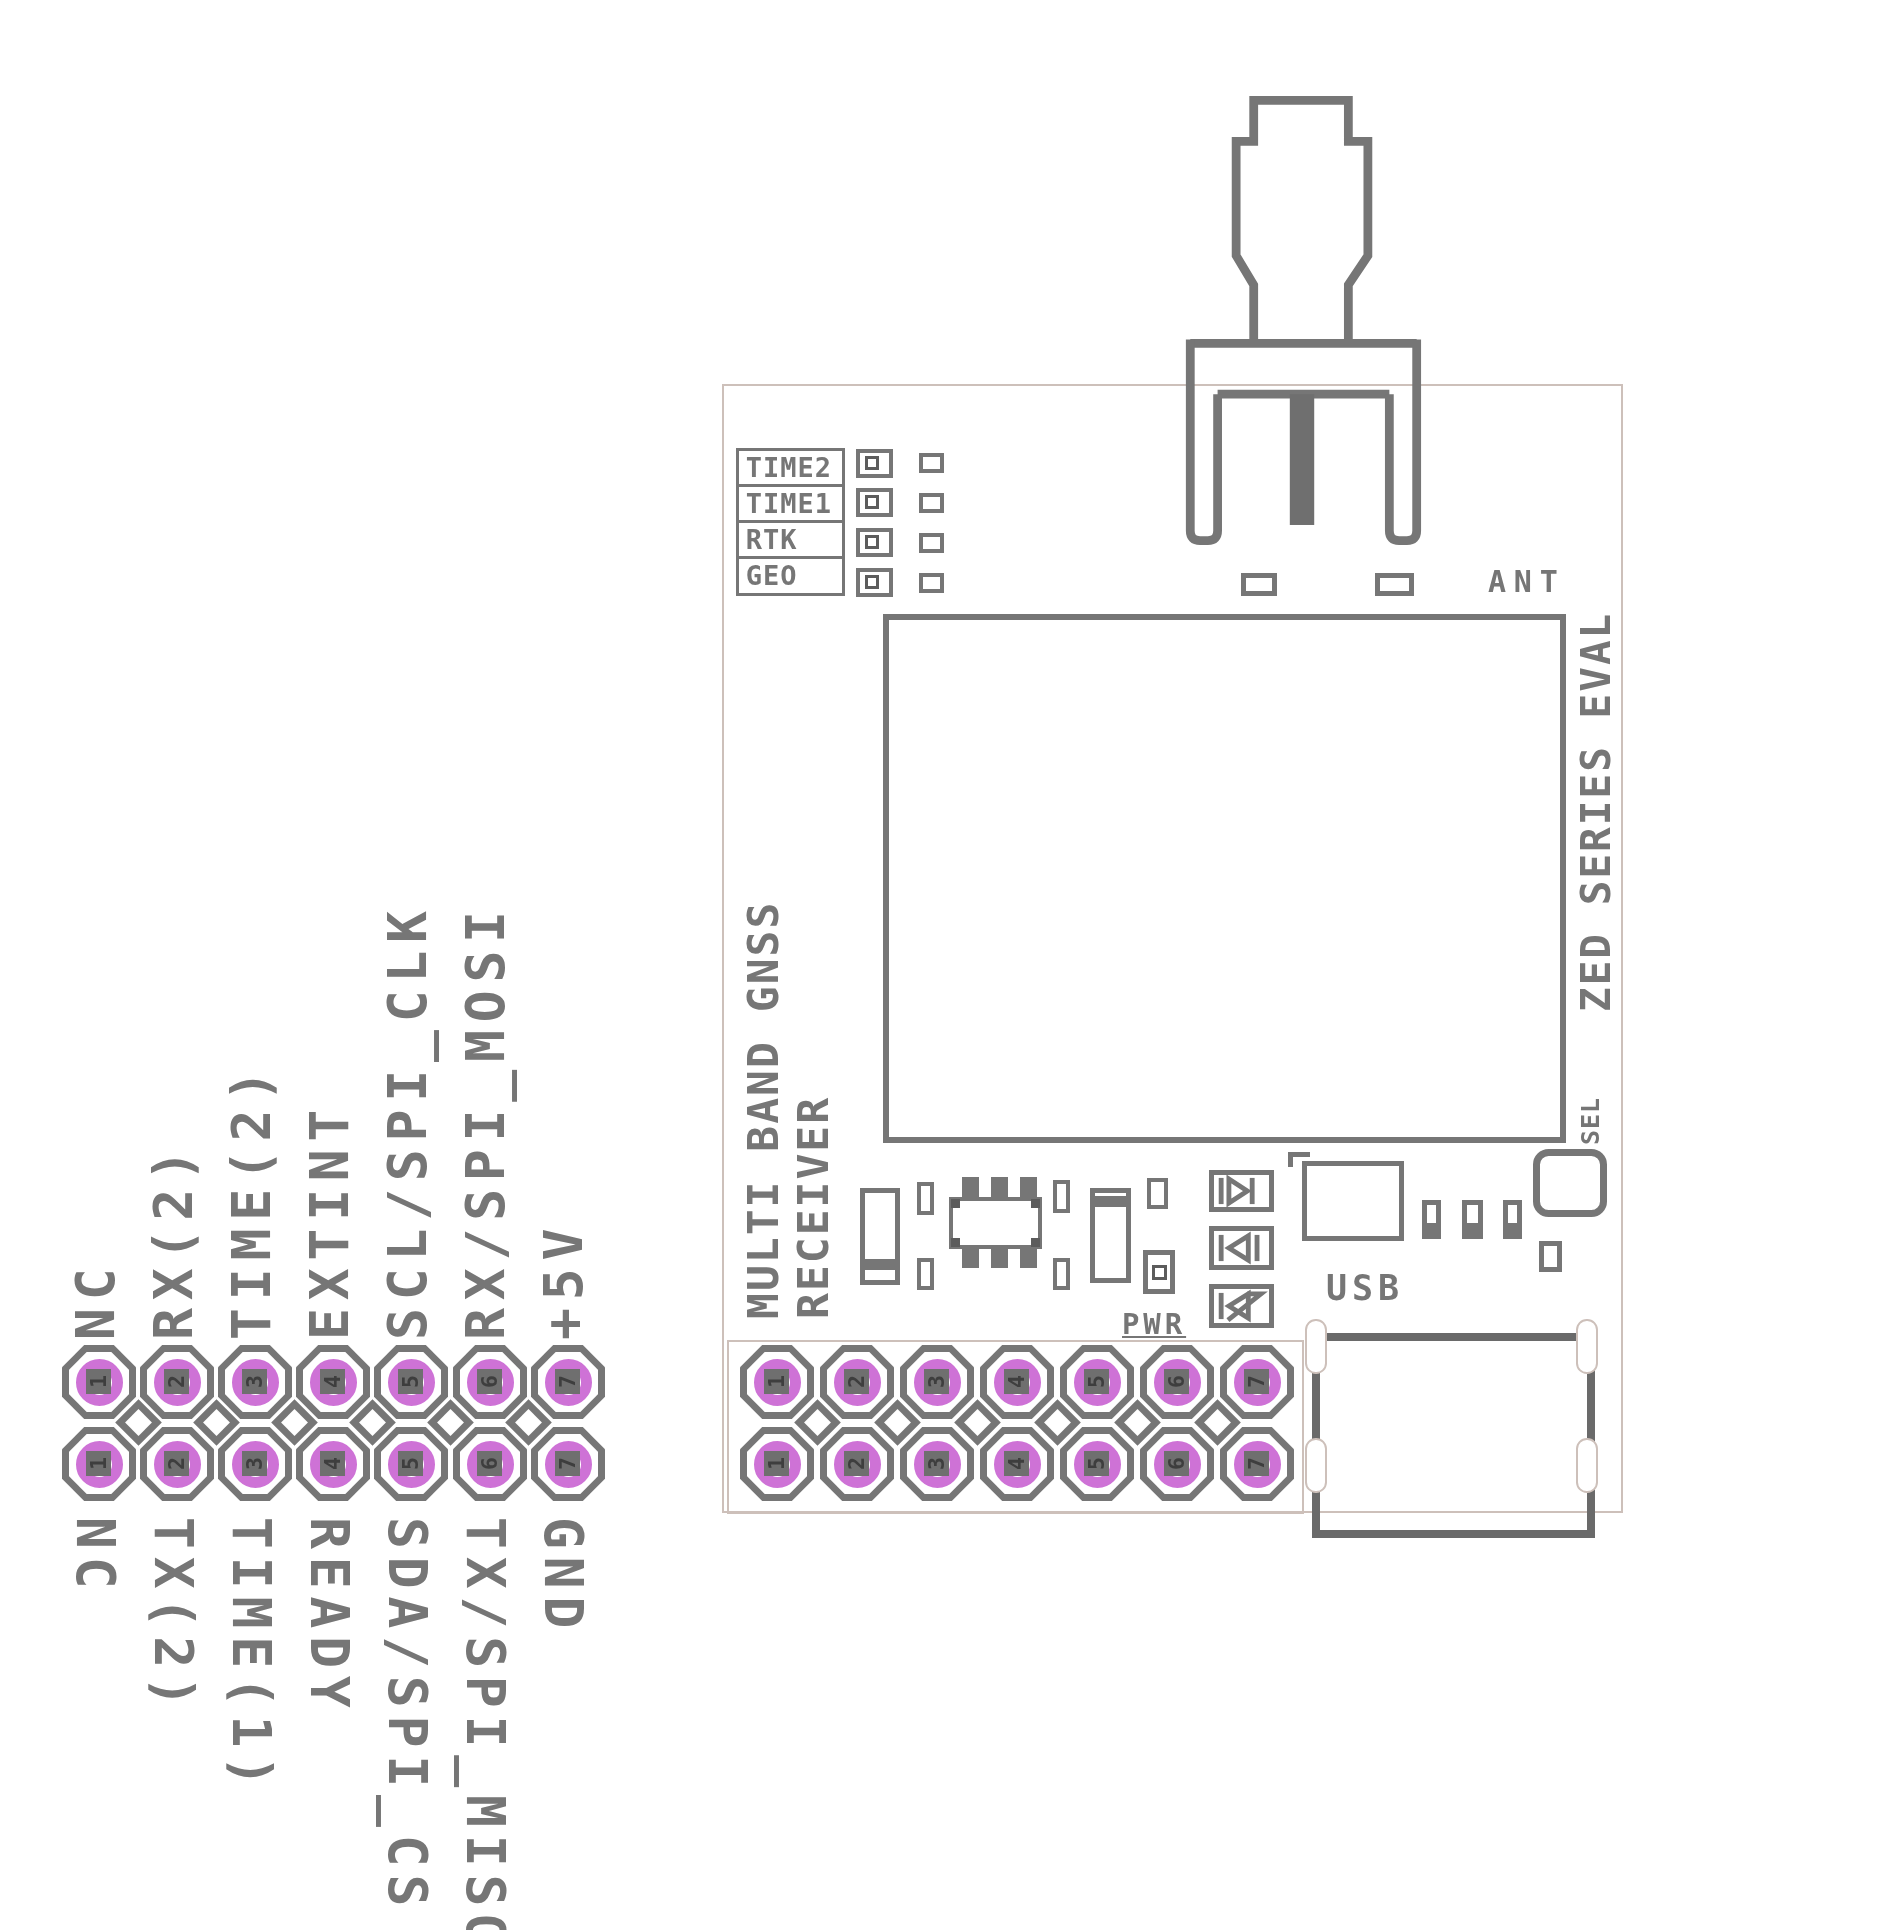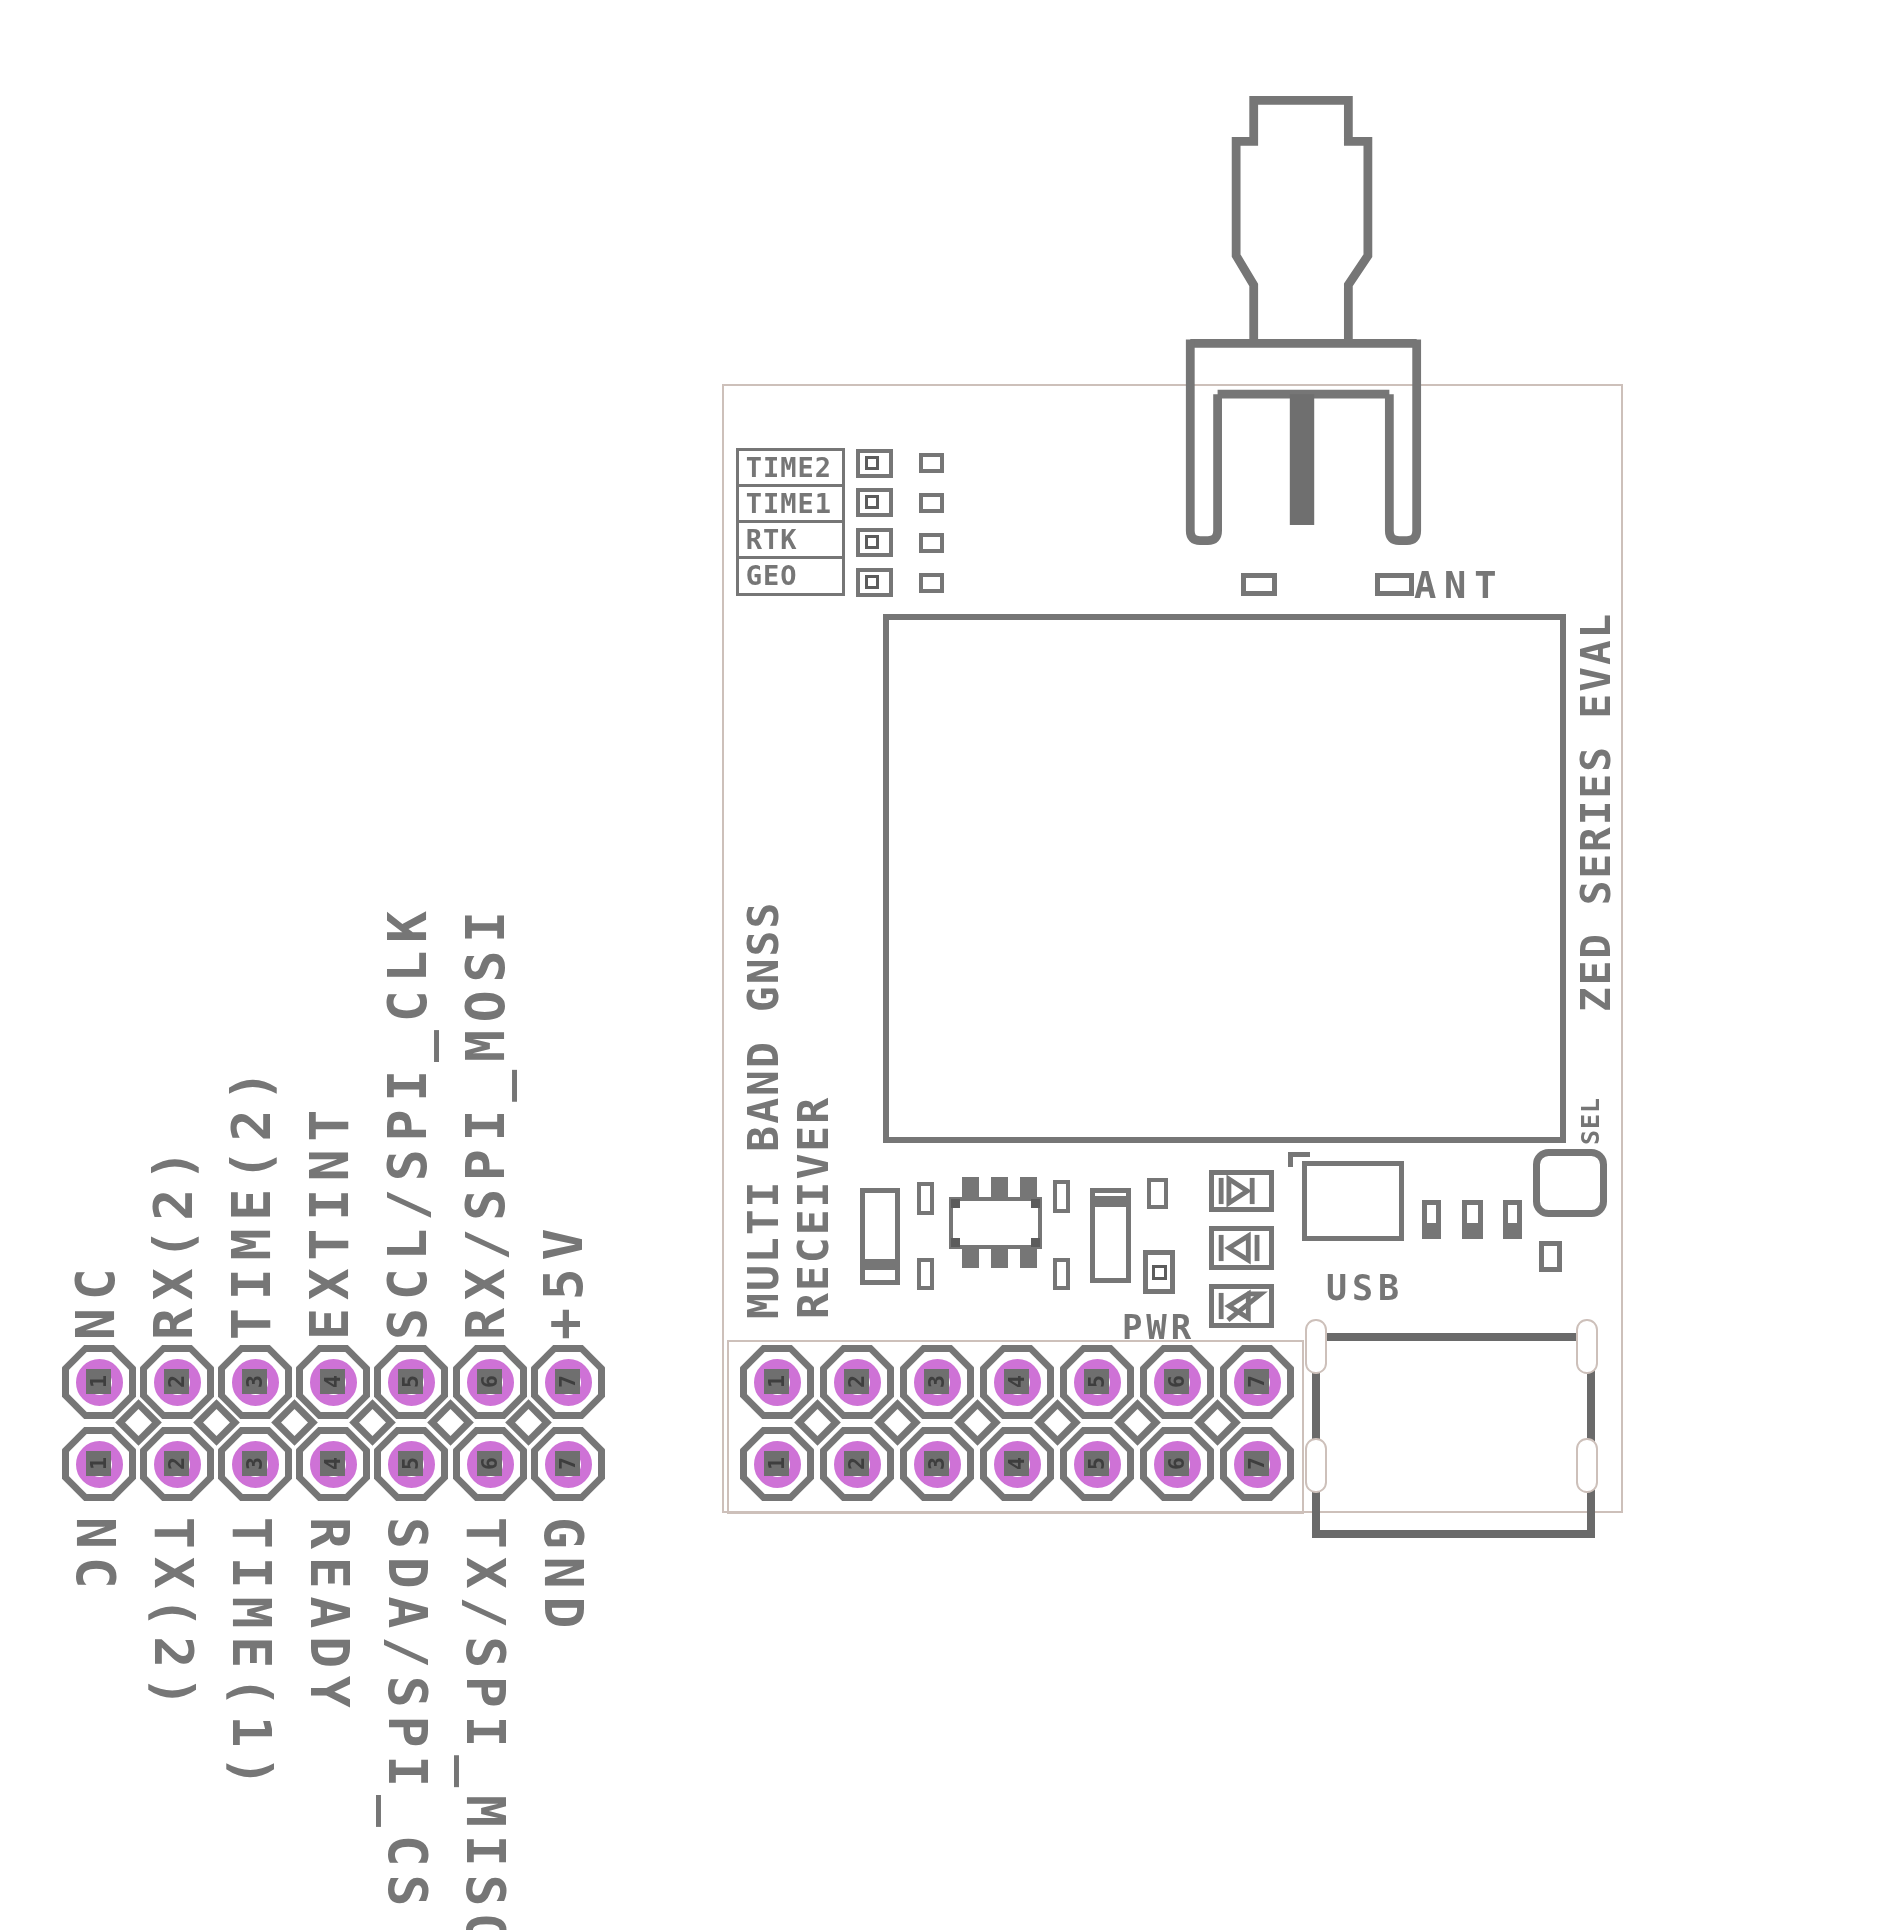--- a/index.html
+++ b/index.html
@@ -84,21 +84,21 @@
     <path d="M1285,352 V292 L1267,262 V145 H1285 V103 H1382 V145 H1402 V262 L1382,292 V352" fill="none" stroke="var(--silk)" stroke-width="9"></path>
     <line x1="1220" y1="352" x2="1452" y2="352" stroke="var(--silk)" stroke-width="9"></line>
     <line x1="1248" y1="404" x2="1424" y2="404" stroke="var(--silk)" stroke-width="9"></line>
     <path d="M1220,348 L1220,544 Q1220,554 1230,554 L1238,554 Q1248,554 1248,544 L1248,404" fill="none" stroke="var(--silk)" stroke-width="9"></path>
     <path d="M1452,348 L1452,544 Q1452,554 1442,554 L1434,554 Q1424,554 1424,544 L1424,404" fill="none" stroke="var(--silk)" stroke-width="9"></path>
     <rect x="1322" y="404" width="25" height="134" fill="var(--sq)"></rect>
   </svg>
 
   <div class="outline" style="left:1241px;top:573px;width:36px;height:23.4px;border-width:5.9px;"></div>
   <div class="outline" style="left:1375px;top:573px;width:39px;height:23.4px;border-width:5.9px;"></div>
-  <div class="silktext" style="left:1414px;top:564px;font-size:37px;letter-spacing:7.8px;">ANT</div>
+  <div class="silktext" style="left:1488px;top:564px;font-size:30px;letter-spacing:7.8px;">ANT</div>
 
   <div class="vup" style="left:763px;top:1319px;">
     <span style="left:21.5px;font-size:43px;line-height:43px;letter-spacing:2px;">MULTI BAND GNSS</span>
   </div>
   <div class="vup" style="left:813px;top:1319px;">
     <span style="left:21.5px;font-size:43px;line-height:43px;letter-spacing:2px;">RECEIVER</span>
   </div>
   <div class="vup" style="left:1596px;top:1012px;">
     <span style="left:20.5px;font-size:41px;line-height:41px;letter-spacing:2px;">ZED SERIES EVAL</span>
   </div>
@@ -143,21 +143,21 @@
     <polygon points="34,4 34,29 14,16.5" fill="none" stroke="var(--silk)" stroke-width="5"></polygon>
     <line x1="43" y1="3" x2="43" y2="30" stroke="var(--silk)" stroke-width="5"></line>
   </svg>
   <div class="outline" style="left:1209px;top:1284px;width:65px;height:44px;border-width:5.9px;"></div>
   <svg style="left:1215px;top:1290px;" width="54" height="32" viewBox="0 0 55 33">
     <line x1="6" y1="3" x2="6" y2="30" stroke="var(--silk)" stroke-width="5"></line>
     <polygon points="34,4 34,29 14,16.5" fill="none" stroke="var(--silk)" stroke-width="5"></polygon>
     <polyline points="13,31 47,4 33,4" fill="none" stroke="var(--silk)" stroke-width="5"></polyline>
   </svg>
 
-  <div class="silktext" style="left:1122px;top:1307px;font-size:34px;letter-spacing:3.9px;">PWR</div>
+  <div class="silktext" style="left:1122px;top:1307px;font-size:29px;letter-spacing:3.9px;text-decoration:underline;">PWR</div>
 
   <div class="fill" style="left:1288px;top:1152px;width:21.5px;height:4.9px;"></div>
   <div class="fill" style="left:1288px;top:1152px;width:4.9px;height:14.6px;"></div>
   <div class="outline" style="left:1302px;top:1161px;width:102px;height:80px;border-width:5.9px;"></div>
   <div class="outline" style="left:1422px;top:1200px;width:18.5px;height:39px;border-width:5.9px;border-bottom-width:16.6px;"></div>
   <div class="outline" style="left:1462px;top:1200px;width:20.5px;height:39px;border-width:5.9px;border-bottom-width:16.6px;"></div>
   <div class="outline" style="left:1503px;top:1200px;width:18.5px;height:39px;border-width:5.9px;border-bottom-width:16.6px;"></div>
   <div class="silktext" style="left:1326px;top:1268px;font-size:35px;letter-spacing:4.9px;">USB</div>
 
   <div class="abs" style="left:1533px;top:1149px;width:74px;height:68px;border:7.8px solid var(--silk);border-radius:15.6px;box-sizing:border-box;background:#fff;"></div>

